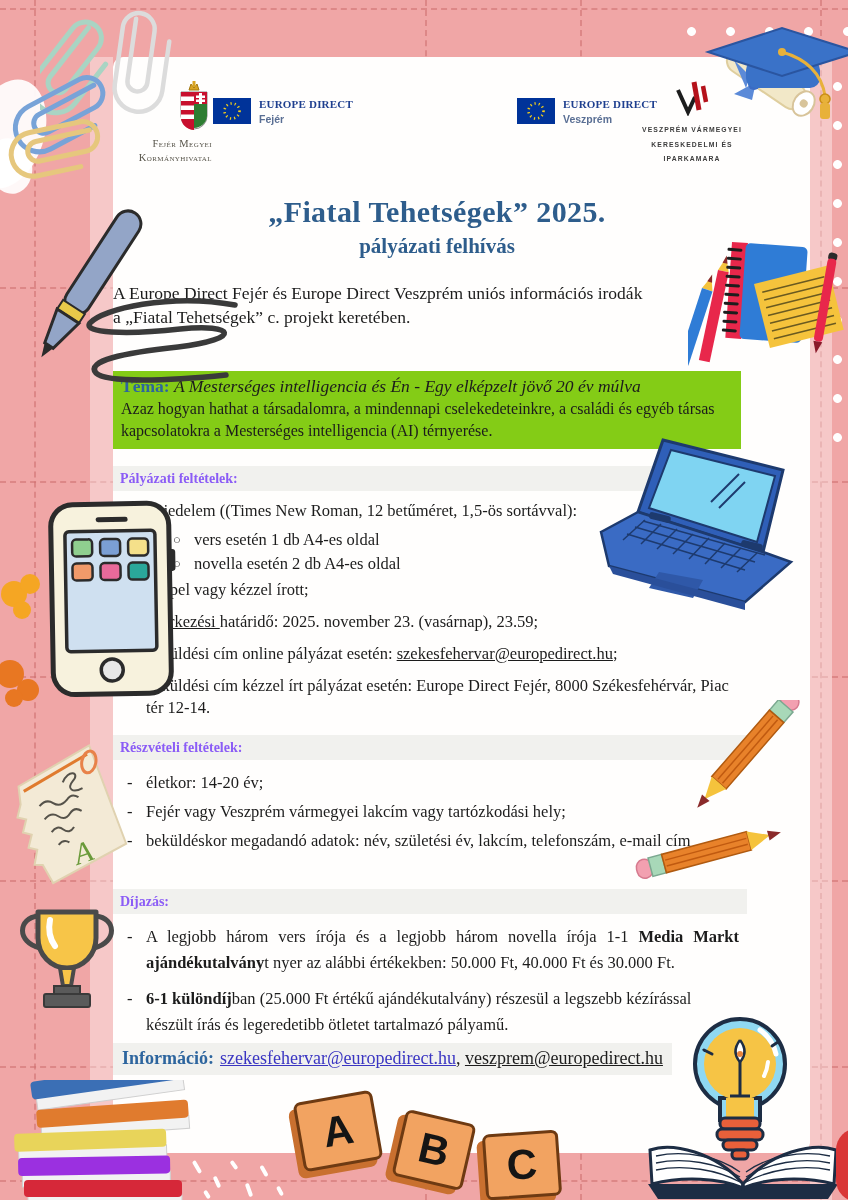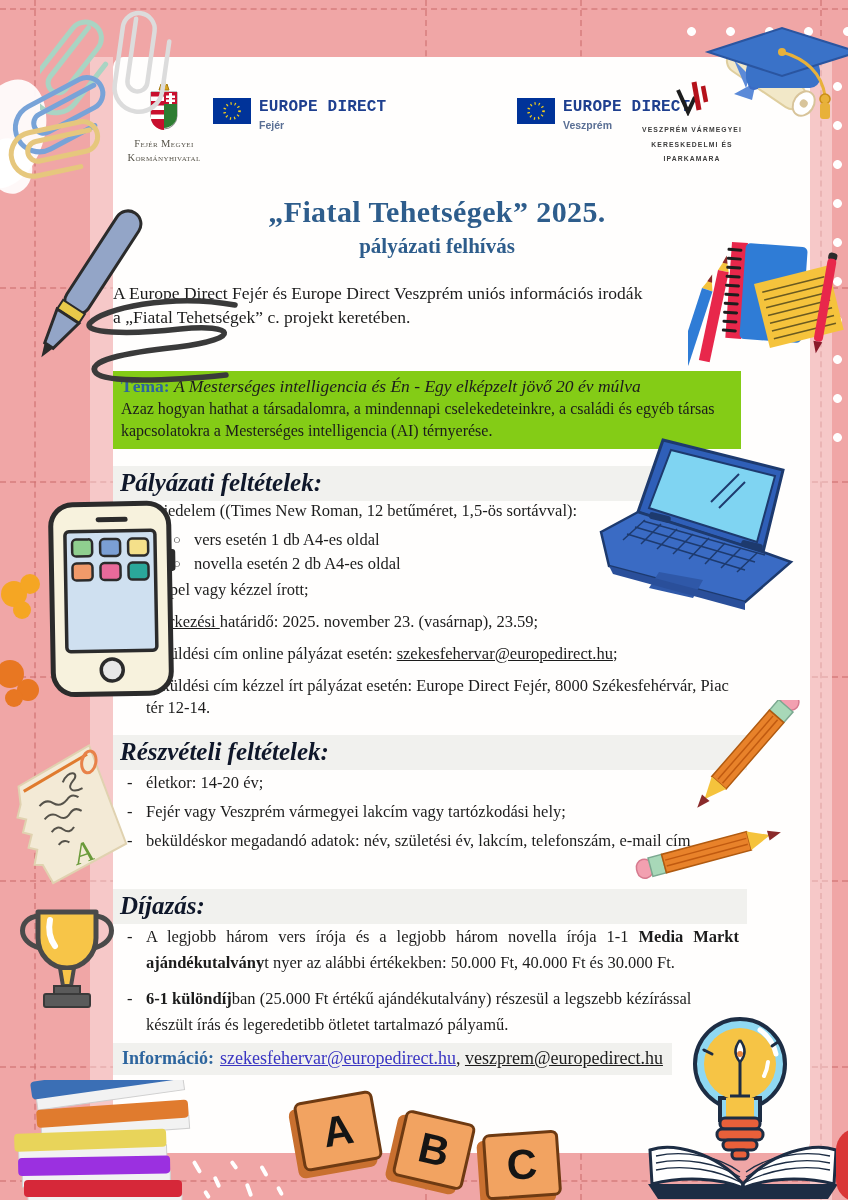--- a/index.html
+++ b/index.html
@@ -8,42 +8,42 @@
   
   .gl{position:absolute;pointer-events:none;}
   .gl-v{top:0;bottom:0;width:0;border-left:2px dashed rgba(205,110,110,.55);}
   .gl-h{left:0;right:0;height:0;border-top:2px dashed rgba(205,110,110,.55);}
   .strip{position:absolute;background:rgba(255,255,255,.38);}
   .dots{position:absolute;background-image:radial-gradient(circle,#ffffff 4px,rgba(255,255,255,0) 4.8px);
         background-size:39px 39px;background-position:12px 12px;}
   .chalk{position:absolute;width:4px;background:#fff;border-radius:2px;}
   .card{position:absolute;left:113px;top:57px;width:697px;height:1096px;background:#fffefd;border-radius:10px;}
   
-  .logo-korm{position:absolute;left:116px;top:80px;width:96px;text-align:center;}
+  .logo-korm{position:absolute;left:116px;top:80px;width:96px;text-align:right;}
   .korm-text{font-variant:small-caps;font-size:10.5px;line-height:11.5px;color:#57544a;letter-spacing:.4px;margin-top:2px;}
   .ed-logo{position:absolute;display:flex;align-items:flex-start;gap:8px;}
   .ed-fejer{left:213px;top:98px;} .ed-veszprem{left:517px;top:98px;}
-  .ed-name{font-family:Liberation Mono, monospace;font-weight:700;color:#1e3f8f;font-size:16px;letter-spacing:.2px;}
+  .ed-name{font-family:Liberation Serif, serif;font-weight:700;color:#1e3f8f;font-size:11px;letter-spacing:.2px;}
   .ed-loc{font-family:"Liberation Sans",sans-serif;font-weight:700;color:#5a6f94;font-size:10.5px;margin-top:3px;}
   .logo-kam{position:absolute;left:640px;top:80px;width:104px;text-align:center;}
   .kam-text{font-family:"Liberation Sans",sans-serif;font-weight:700;font-size:6.8px;letter-spacing:1.1px;
             color:#3c3c3c;line-height:9.5px;margin-top:5px;}
   
   .title{position:absolute;left:113px;top:195px;width:648px;text-align:center;font-size:30px;font-weight:700;color:#2e5d8c;letter-spacing:.4px;}
   .subtitle{position:absolute;left:113px;top:234px;width:648px;text-align:center;font-size:21px;font-weight:700;color:#2e5d8c;}
   .intro{position:absolute;left:113px;top:281px;width:648px;font-size:17.5px;line-height:24px;}
   .b{font-weight:700;} .u{text-decoration:underline;}
   
   .tema{position:absolute;left:113px;top:371px;width:612px;background:#84cc16;padding:4px 8px 7px 8px;
         font-size:16px;line-height:22px;}
   .tema-label{color:#2d659e;font-weight:700;font-size:17.5px;}
   .tema-title{font-style:italic;font-size:17.5px;}
   
   .band{position:absolute;left:113px;width:627px;background:#f1f1ee;padding:3px 0 4px 7px;}
-  .h-blue{color:#0f172a;font-weight:700;font-size:25px;font-style:italic;}
+  .h-blue{color:#8b5cf6;font-weight:700;font-size:14px;}
   
   .list{position:absolute;left:127px;width:615px;font-size:16.5px;line-height:22px;}
   .li{display:flex;}
   .li .mk{width:19px;flex:0 0 19px;}
   .li .t{flex:1;}
   .sub{margin-left:46px;}
   .sub .mk{width:21px;flex:0 0 21px;font-size:13px;}
   .just{text-align:justify;}
   .dij{line-height:26px;}
   a.mail{color:inherit;text-decoration:underline;cursor:pointer;}

